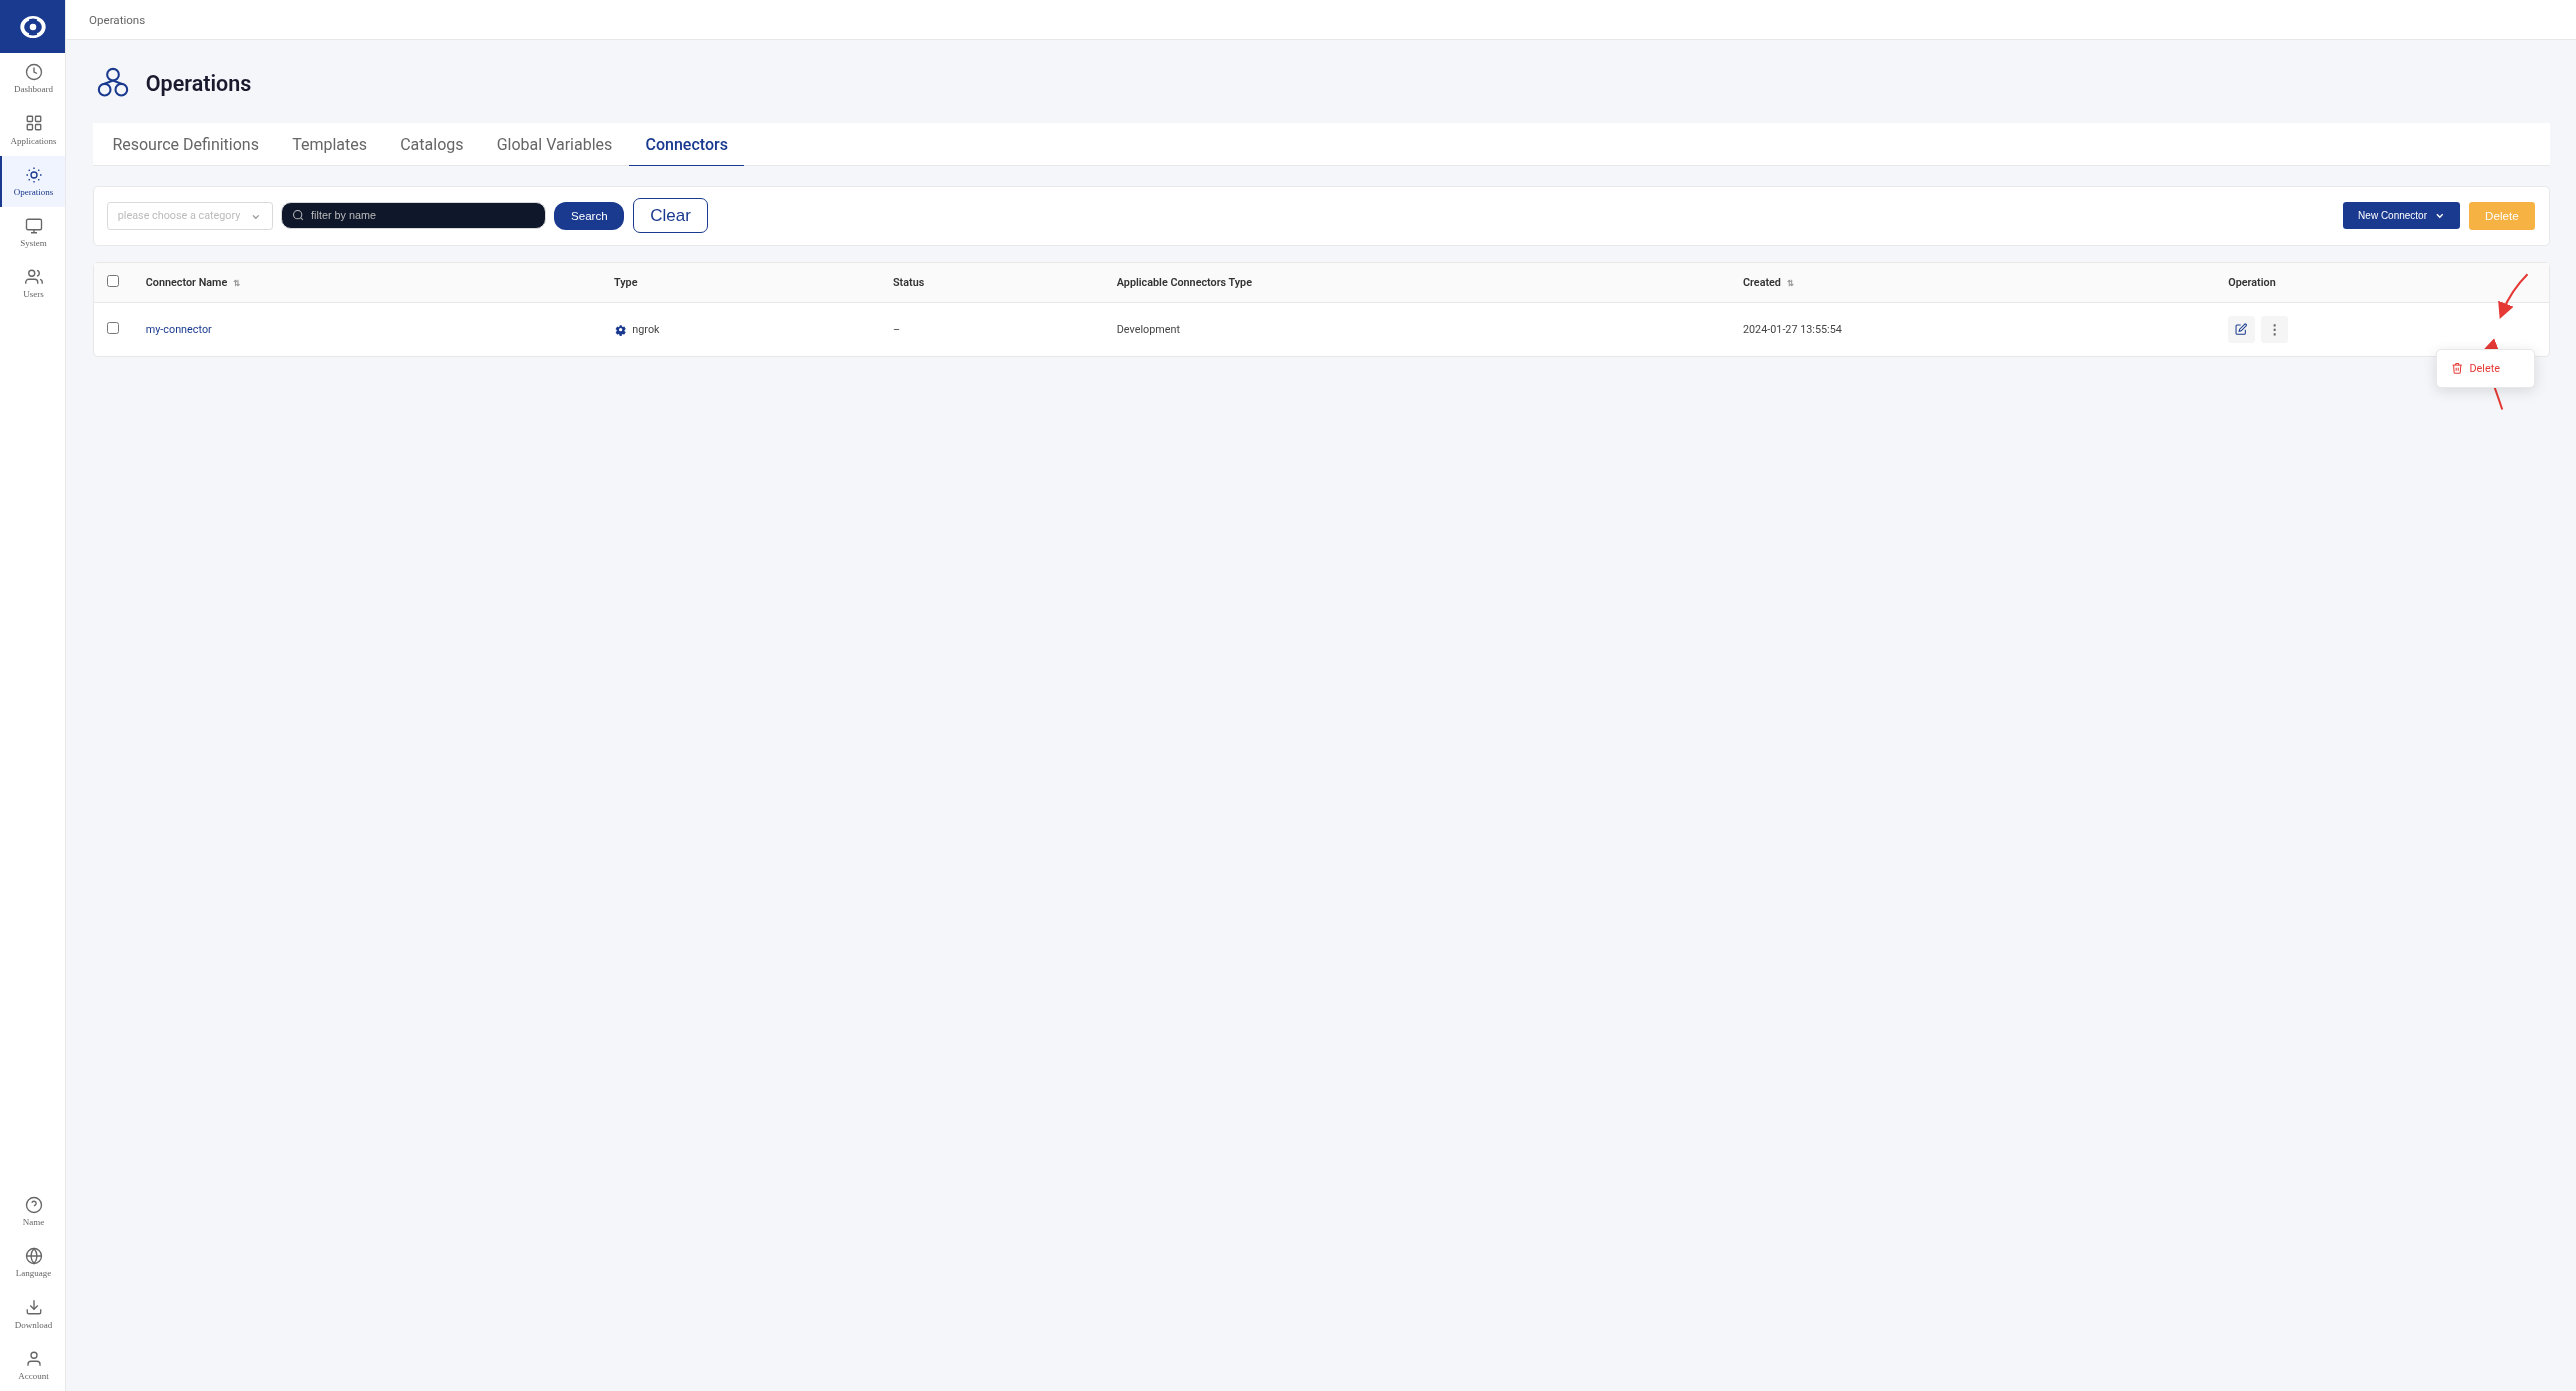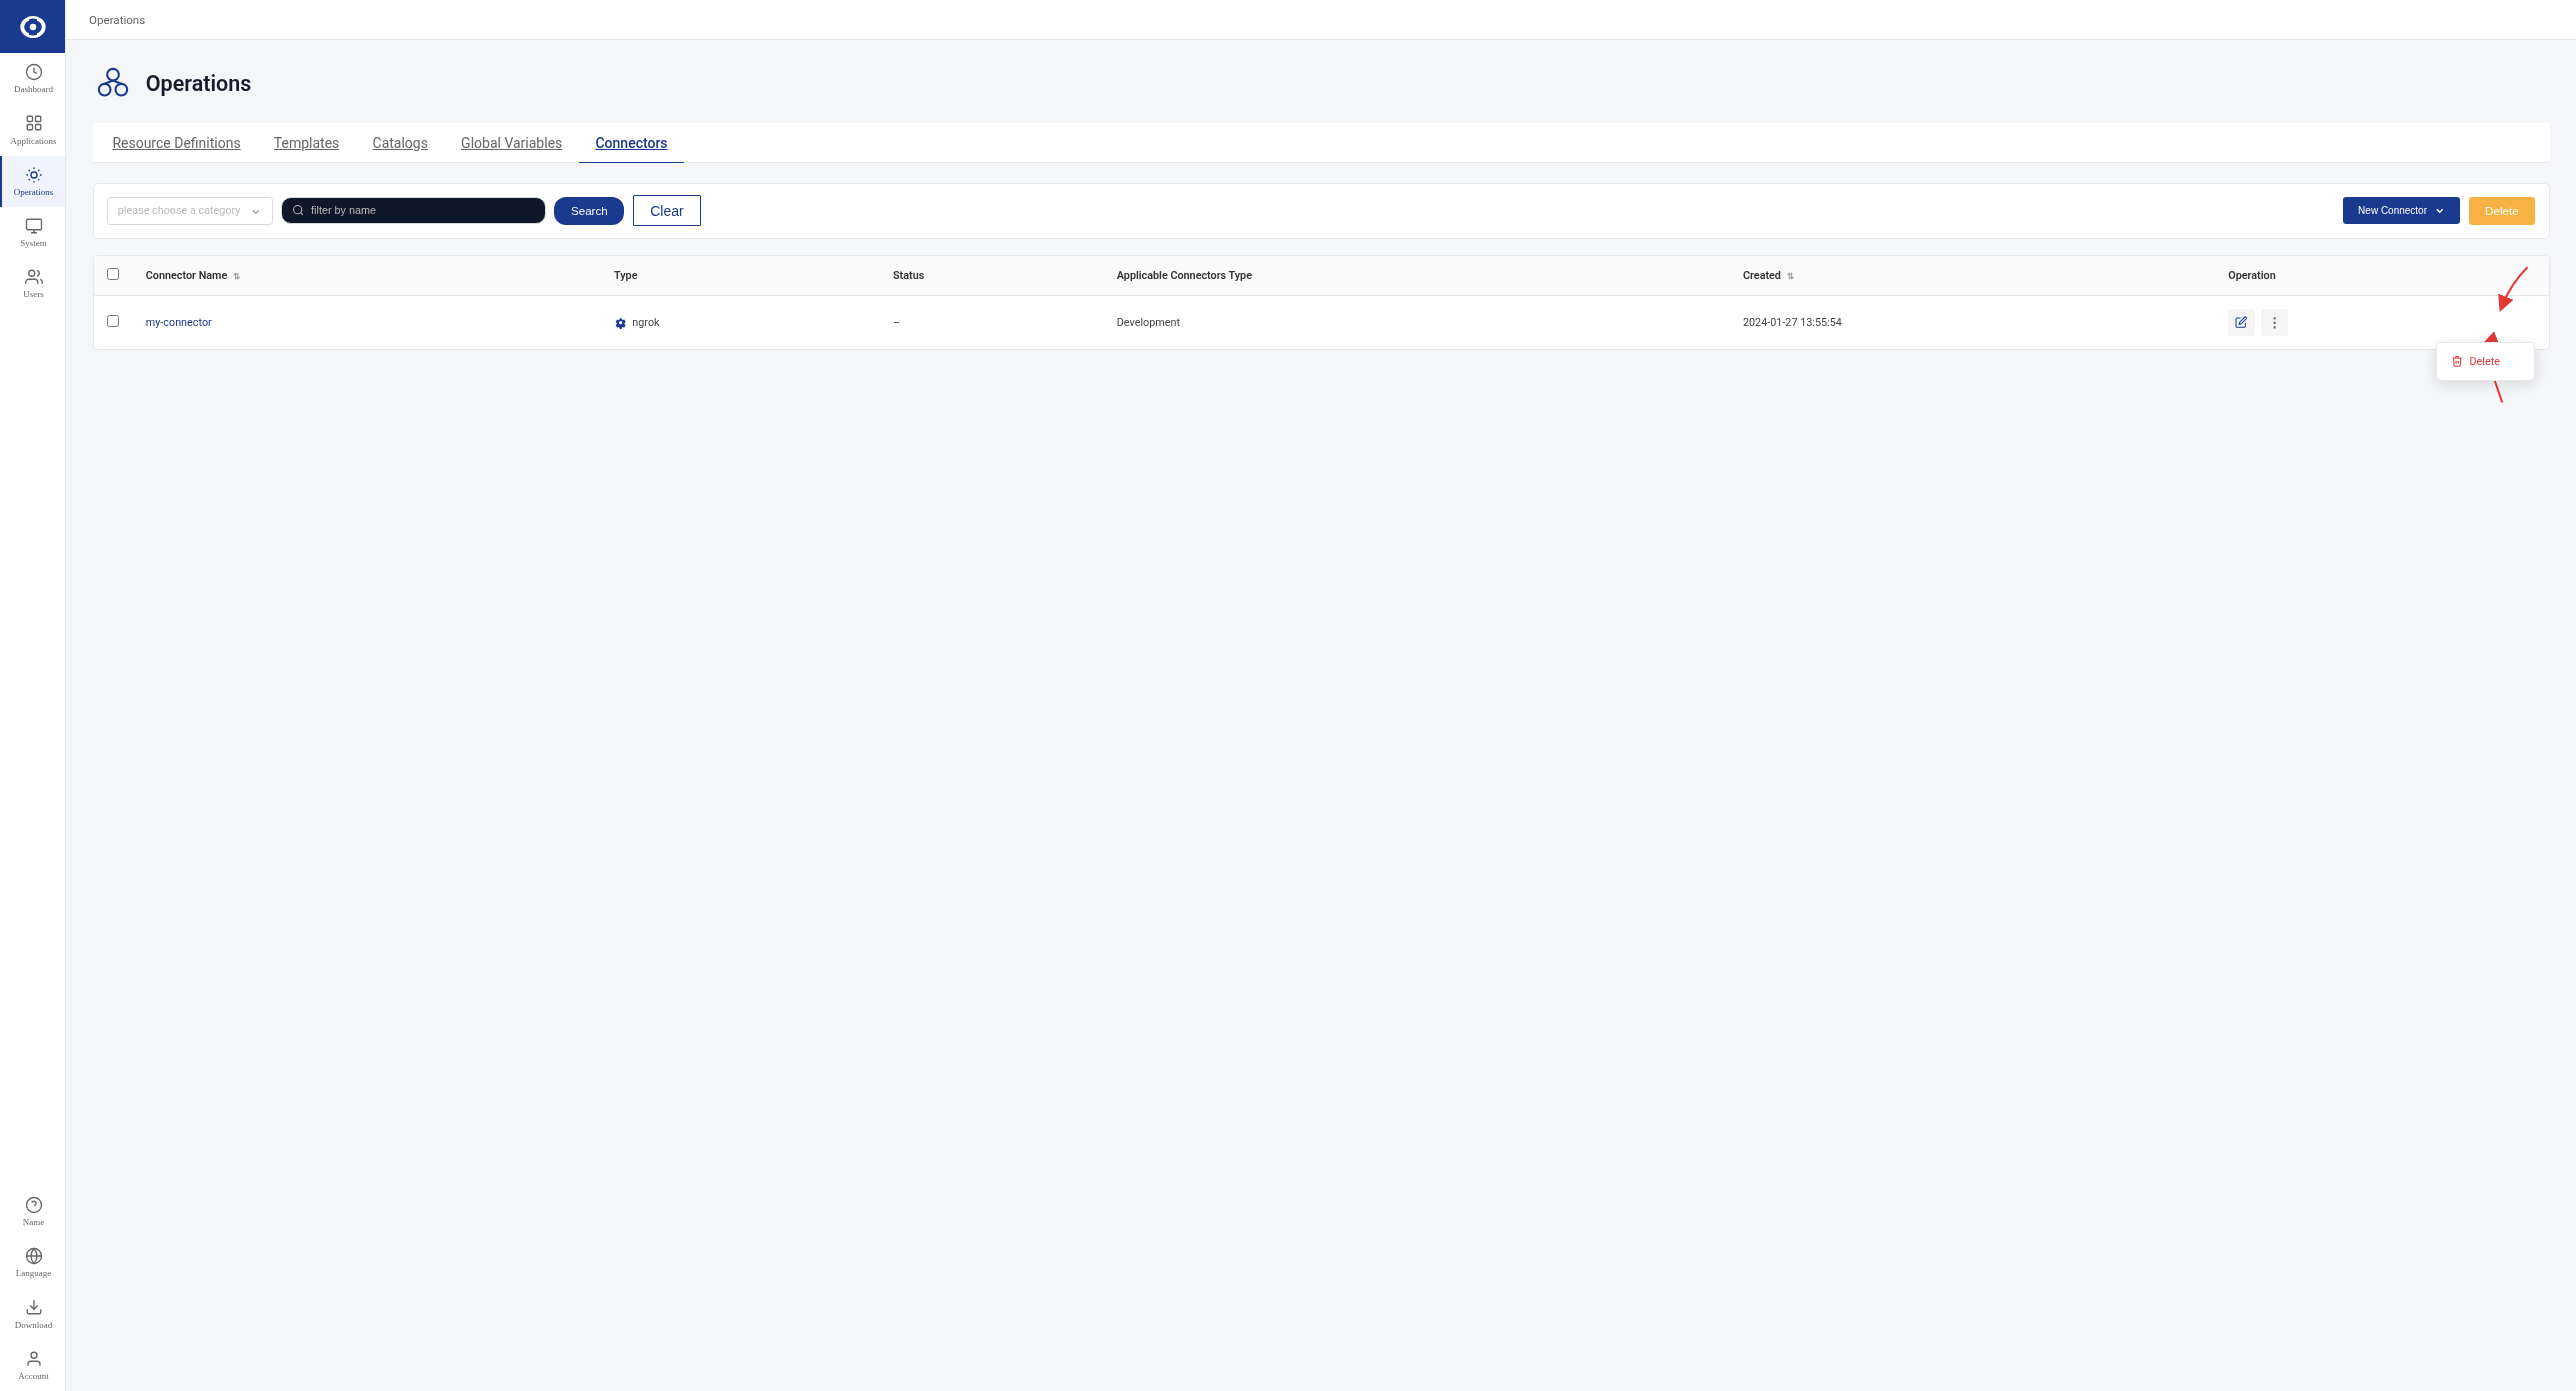--- a/index.html
+++ b/index.html
@@ -91,27 +91,26 @@
     .tabs {
       display: flex;
       gap: 0;
       border-bottom: 1.7px solid #e8e8e8;
       margin-bottom: 20px;
       background: #fff;
       padding: 0 3.3px;
     }
     .tab {
       padding: 11.6px 16.6px;
-      font-size: 14px;
+      font-size: 16px;
       color: #666;
       cursor: pointer;
       border-bottom: 1.7px solid transparent;
       margin-bottom: -1.7px;
       white-space: nowrap;
-      text-decoration: underline;
     }
     .tab.active { color: #1a3a8f; border-bottom: 1.7px solid #1a3a8f; font-weight: 500; }
 
     
     .filter-bar {
       display: flex;
       align-items: center;
       gap: 8.3px;
       margin-bottom: 16.6px;
       background: #fff;
@@ -161,23 +160,23 @@
       border-radius: 12px;
       padding: 7.5px 16.6px;
       font-size: 11.6px;
       cursor: pointer;
       font-weight: 500;
     }
     .btn-clear {
       background: #fff;
       color: #1a3a8f;
       border: 1.2px solid #1a3a8f;
-      border-radius: 1px;
+      border-radius: 7px;
       padding: 6.6px 16.6px;
-      font-size: 14px;
+      font-size: 17px;
       cursor: pointer;
       font-weight: 500;
     }
     .filter-spacer { flex: 1; }
     .btn-new-connector {
       background: #1a3a8f;
       color: #fff;
       border: none;
       border-radius: 3.3px;
       padding: 7.5px 15px;

